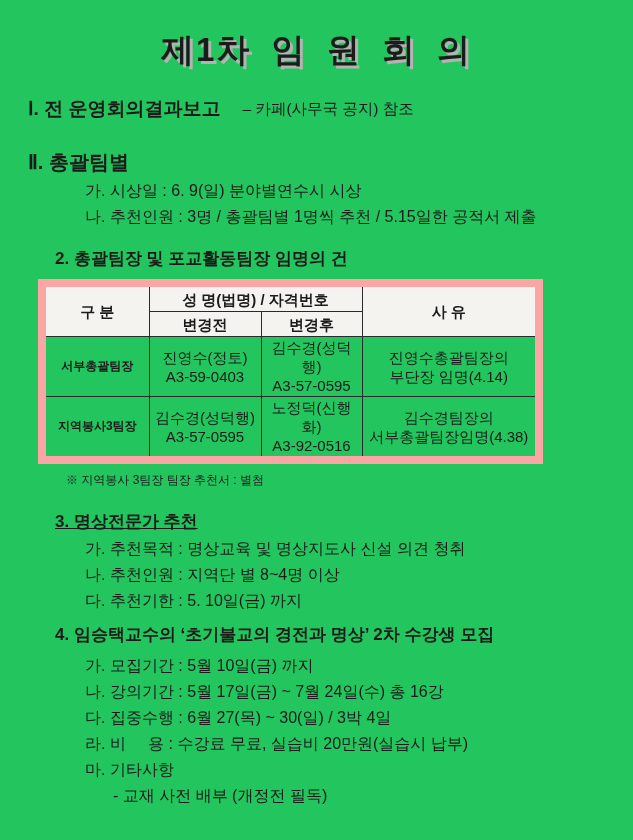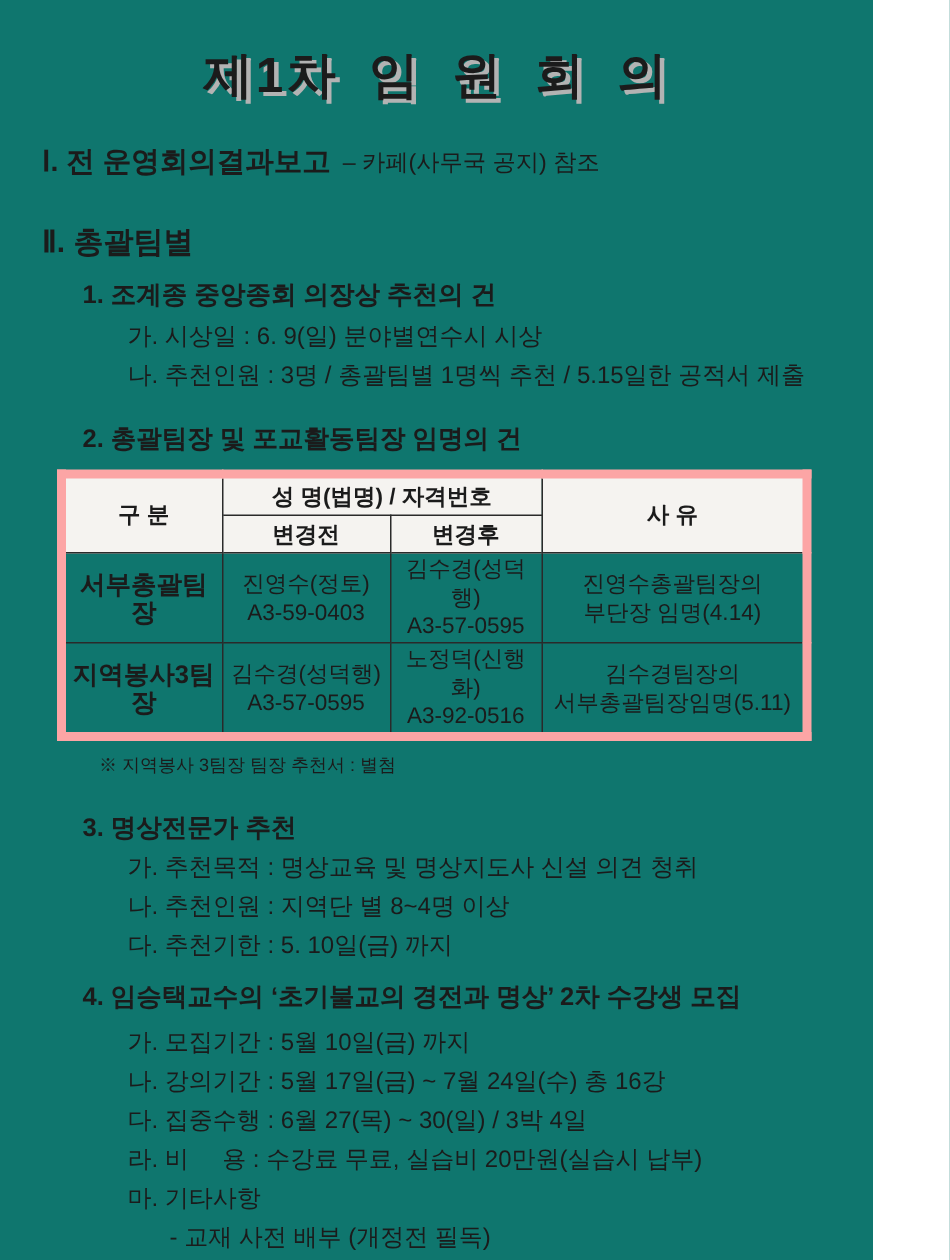--- a/index.html
+++ b/index.html
@@ -2,23 +2,23 @@
 <html><head>
 <meta charset="utf-8">
 <style>
   html, body {
     margin: 0;
     padding: 0;
     background: #ffffff;
   }
   .page {
     position: relative;
-    width: 582px;
+    width: 633px;
     height: 840px;
-    background: #0f766e;
+    background: #22c55e;
     color: #1b1b1b;
     font-family: "Liberation Sans", sans-serif;
     overflow: hidden;
   }
   .doc-title {
     margin-top: 28px;
     text-align: center;
     font-size: 33px;
     font-weight: bold;
     letter-spacing: 2px;
@@ -32,21 +32,21 @@
     line-height: 26px;
     display: flex;
     align-items: flex-end;
   }
   .sec1-heading {
     font-size: 19px;
     font-weight: bold;
   }
   .sec1-note {
     font-size: 15.5px;
-    margin-left: 8px;
+    margin-left: 22px;
   }
   .sec2-heading {
     margin-top: 27px;
     margin-left: 28px;
     font-size: 20px;
     font-weight: bold;
     line-height: 26px;
   }
   .item-title {
     margin-left: 55px;
@@ -59,48 +59,48 @@
     margin-left: 85px;
     font-size: 16px;
     line-height: 26px;
     white-space: pre-wrap;
   }
   .line.indent2 { margin-left: 102px; }
   .line.dash    { margin-left: 113px; line-height: 25px; }
   .item1-title  { margin-top: 10px; }
   .item1-lines  { margin-top: 3px; }
   .item2-title  { margin-top: 17px; }
-  .item3-title  { margin-top: 18px; }
+  .item3-title  { margin-top: 18px; text-decoration: underline; }
   .item3-lines  { margin-top: 2px; }
   .item4-title  { margin-top: 9px; }
   .item4-lines  { margin-top: 6px; }
   .info-table {
     margin-top: 8px;
     margin-left: 38px;
     border-collapse: collapse;
-    border: 6px solid #fca5a5;
+    border: 8px solid #fca5a5;
     table-layout: fixed;
     width: 497px;
   }
   .info-table td {
     border: 1px solid #2a2a2a;
     text-align: center;
     vertical-align: middle;
     font-size: 15px;
     padding: 1px 2px;
     line-height: 19px;
   }
   .info-table td.hdr {
     font-weight: bold;
     background: #f5f3f0;
     height: 22px;
   }
   .info-table td.cat {
     font-weight: bold;
-    font-size: 17px;
+    font-size: 12px;
   }
   .info-table tr.data-row td { height: 40px; }
   .table-note {
     margin-top: 4px;
     margin-left: 66px;
     font-size: 12px;
     line-height: 24px;
     white-space: pre-wrap;
   }
 </style>
@@ -111,21 +111,20 @@
 
   <div class="doc-title">제1차 임 원 회 의</div>
 
   <div class="sec1-line">
     <span class="sec1-heading">Ⅰ. 전 운영회의결과보고</span>
     <span class="sec1-note">– 카페(사무국 공지) 참조</span>
   </div>
 
   <div class="sec2-heading">Ⅱ. 총괄팀별</div>
 
-  <div class="item-title item1-title">1. 조계종 중앙종회 의장상 추천의 건</div>
   <div class="item1-lines">
     <div class="line">가. 시상일 : 6. 9(일) 분야별연수시 시상</div>
     <div class="line">나. 추천인원 : 3명 / 총괄팀별 1명씩 추천 / 5.15일한 공적서 제출</div>
   </div>
 
   <div class="item-title item2-title">2. 총괄팀장 및 포교활동팀장 임명의 건</div>
 
   <table class="info-table">
     <colgroup>
       <col style="width:107px">
@@ -163,21 +162,21 @@
         <td>
           <div>김수경(성덕행)</div>
           <div>A3-57-0595</div>
         </td>
         <td>
           <div>노정덕(신행화)</div>
           <div>A3-92-0516</div>
         </td>
         <td>
           <div>김수경팀장의</div>
-          <div>서부총괄팀장임명(5.11)</div>
+          <div>서부총괄팀장임명(4.38)</div>
         </td>
       </tr>
     </tbody>
   </table>
 
   <div class="table-note">※ 지역봉사 3팀장 팀장 추천서 : 별첨</div>
 
   <div class="item-title item3-title">3. 명상전문가 추천</div>
   <div class="item3-lines">
     <div class="line">가. 추천목적 : 명상교육 및 명상지도사 신설 의견 청취</div>

